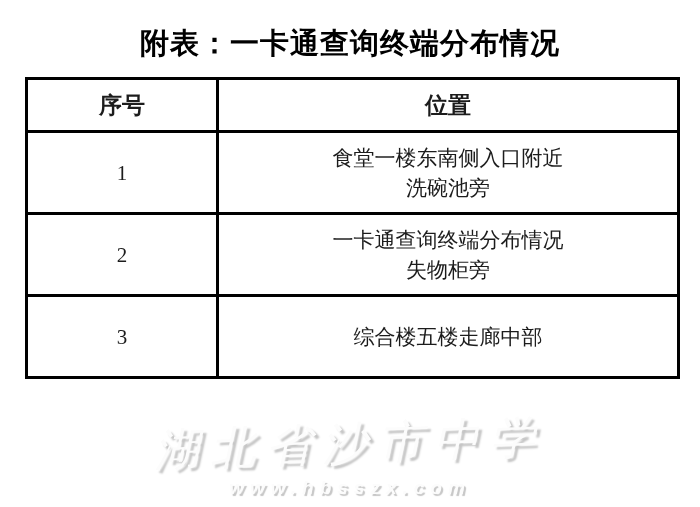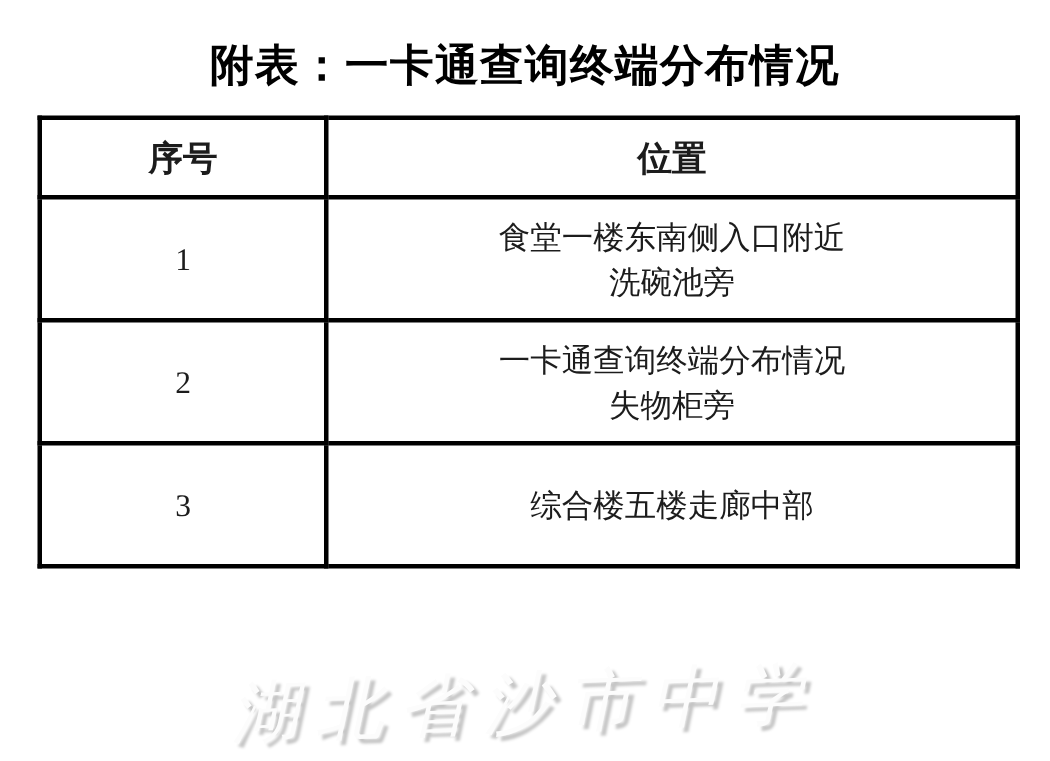--- a/index.html
+++ b/index.html
@@ -113,15 +113,16 @@
         <td>
           <div>综合楼五楼走廊中部</div>
           <div></div>
         </td>
       </tr>
     </tbody>
   </table>
 
   <div class="watermark">
     <div class="wm-name">湖北省沙市中学</div>
+    <div class="wm-url">www.hbsszx.com</div>
   </div>
 
 </div>
 
 </body></html>

